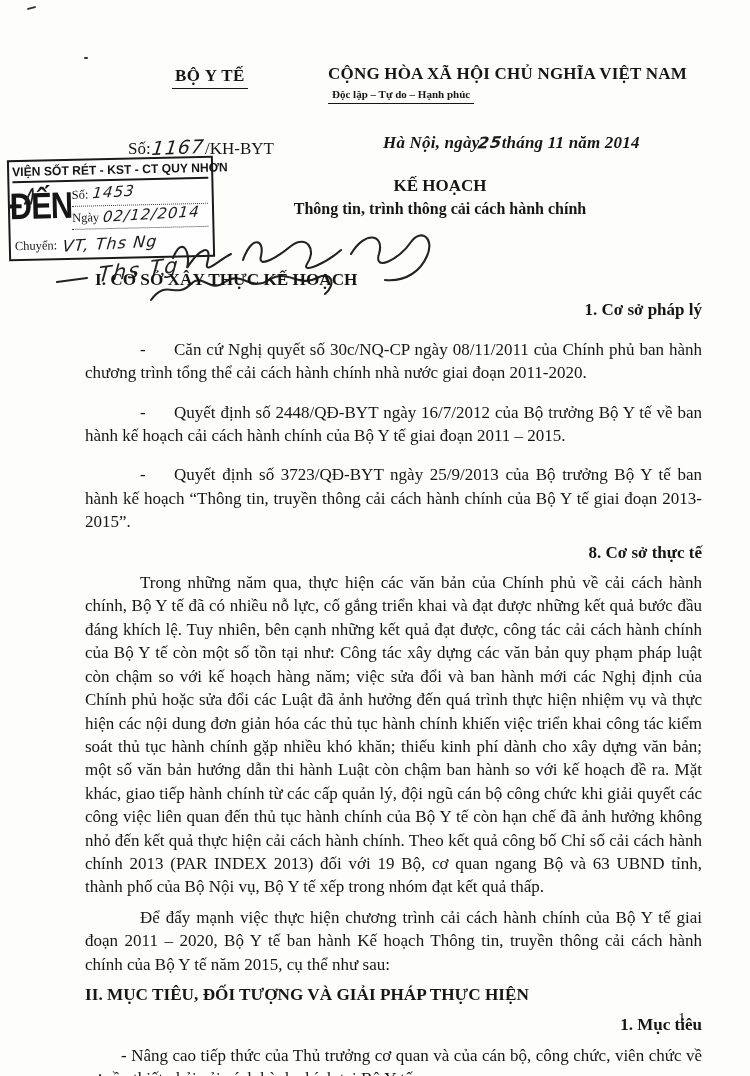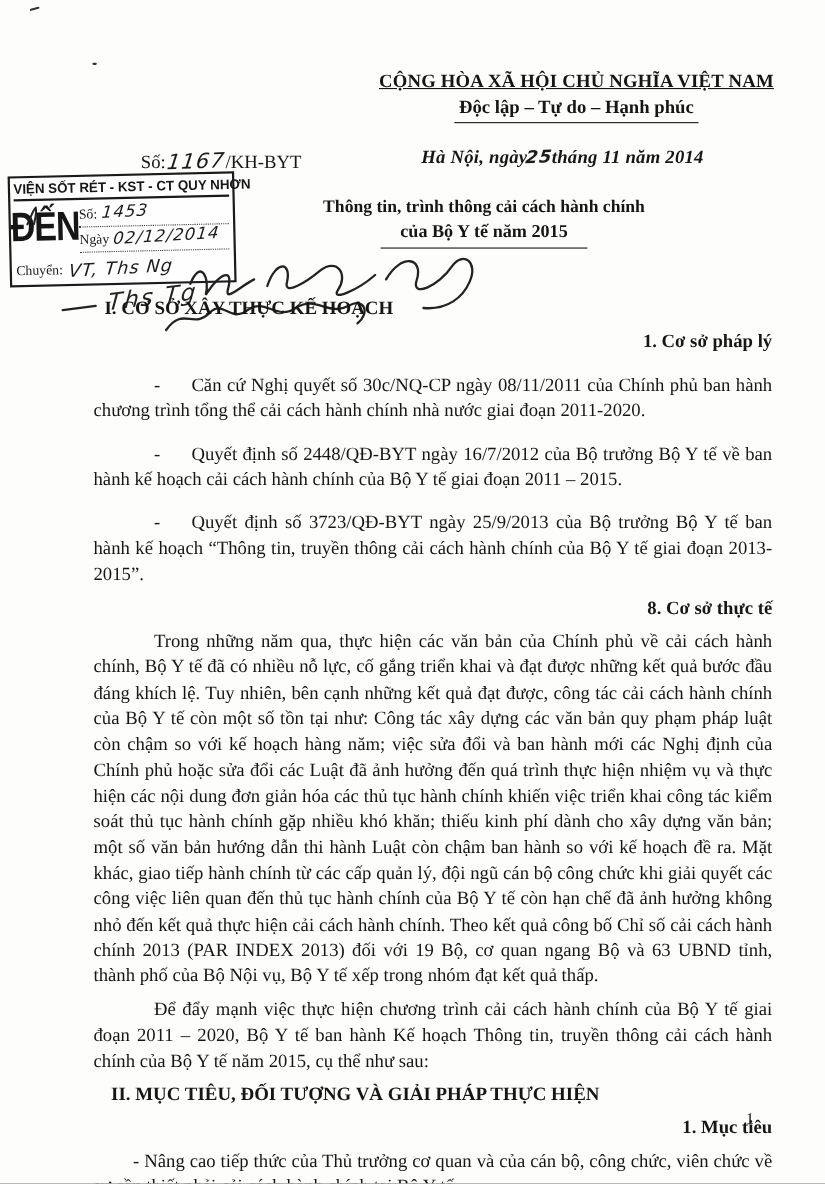--- a/index.html
+++ b/index.html
@@ -12,24 +12,24 @@
     font-family:"Liberation Serif", serif;
     color:#161616;
   }
   
   .agency{
     position:absolute;top:66px;left:95px;width:230px;
     text-align:center;font-weight:bold;font-size:17px;letter-spacing:.5px;
   }
   .agency .u{display:inline-block;border-bottom:1.5px solid #161616;padding:0 3px 2px;}
   .republic{
-    position:absolute;top:64px;left:328px;width:392px;text-align:center;text-decoration:underline;
+    position:absolute;top:64px;left:328px;width:392px;text-align:left;
   }
   .republic .r1{font-weight:bold;font-size:17px;letter-spacing:.2px;}
-  .republic .r2{font-weight:bold;font-size:17px;margin-top:4px;}
+  .republic .r2{font-weight:bold;font-size:11px;margin-top:4px;}
   .republic .r2 .u{display:inline-block;border-bottom:1.6px solid #161616;padding:0 4px 3px;}
   .docno{
     position:absolute;top:136px;left:128px;font-size:17px;
   }
   .dateline{
     position:absolute;top:133px;left:383px;
     font-style:italic;font-weight:600;font-size:17px;letter-spacing:.2px;
   }
   
   .hand{
@@ -105,20 +105,23 @@
   .speck{position:absolute;background:#333;border-radius:1px;}
 </style>
 </head>
 <body>
 
 <div class="page">
 
   <div class="speck" style="top:7px;left:27px;width:9px;height:2px;transform:rotate(-15deg);"></div>
   <div class="speck" style="top:57px;left:84px;width:4px;height:2px;"></div>
 
+  <div class="agency">
+    <span class="u">BỘ Y TẾ</span>
+  </div>
 
   <div class="republic">
     <div class="r1">CỘNG HÒA XÃ HỘI CHỦ NGHĨA VIỆT NAM</div>
     <div class="r2">
       <span class="u">Độc lập – Tự do – Hạnh phúc</span>
     </div>
   </div>
 
   <div class="docno"><span>Số:</span><span class="hand" style="font-size:19px;margin:0 1px;">1167</span><span>/KH-BYT</span></div>
 
@@ -140,24 +143,22 @@
     <div class="stamp-chuyen">
       <span>Chuyển:</span>
         <span class="hand">VT, Ths Ng</span>
     </div>
     <svg class="stamp-check" width="26" height="24" viewBox="0 0 26 24">
       <path d="M3,18 C7,10 9,4 11,3 C12,8 10,14 9,18" stroke="#222" stroke-width="1.8" fill="none" stroke-linecap="round"></path>
     </svg>
   </div>
 
   <div class="doc-title">
+    <div class="t1">KẾ HOẠCH</div>
     <div class="t2">Thông tin, trình thông cải cách hành chính</div>
-    <div class="t3">
-      <span class="u">của Bộ Y tế năm 2015</span>
-    </div>
   </div>
 
   <svg class="scrawl-svg" width="430" height="90" viewBox="0 0 430 90">
     <g stroke="#232323" stroke-width="2.1" fill="none" stroke-linecap="round">
       <path d="M2,62 L32,58"></path>
       <path d="M118,38 C128,14 136,34 132,48 C145,28 158,22 152,44 C150,54 164,40 176,34"></path>
       <path d="M188,40 C196,16 210,18 206,36 C202,50 224,36 236,26 C252,14 262,30 252,44 C246,54 270,44 286,30"></path>
       <path d="M296,34 C310,10 330,14 324,34 C318,52 344,40 356,22 C366,8 380,18 372,36 C366,50 352,62 330,60"></path>
       <path d="M96,80 C112,58 120,80 136,64 C148,52 154,74 170,62 C186,50 196,72 214,60 C232,48 244,68 262,58 C276,50 282,64 270,74"></path>
     </g>
@@ -169,20 +170,20 @@
     <div class="h2">1. Cơ sở pháp lý</div>
 
     <p class="li"><span class="dash">-</span><span>Căn cứ Nghị quyết số 30c/NQ-CP ngày 08/11/2011 của Chính phủ ban hành chương trình tổng thể cải cách hành chính nhà nước giai đoạn 2011-2020.</span></p>
     <p class="li"><span class="dash">-</span><span>Quyết định số 2448/QĐ-BYT ngày 16/7/2012 của Bộ trưởng Bộ Y tế về ban hành kế hoạch cải cách hành chính của Bộ Y tế giai đoạn 2011 – 2015.</span></p>
     <p class="li"><span class="dash">-</span><span>Quyết định số 3723/QĐ-BYT ngày 25/9/2013 của Bộ trưởng Bộ Y tế ban hành kế hoạch “Thông tin, truyền thông cải cách hành chính của Bộ Y tế giai đoạn 2013- 2015”.</span></p>
 
     <div class="h2">8. Cơ sở thực tế</div>
     <p class="para">Trong những năm qua, thực hiện các văn bản của Chính phủ về cải cách hành chính, Bộ Y tế đã có nhiều nỗ lực, cố gắng triển khai và đạt được những kết quả bước đầu đáng khích lệ. Tuy nhiên, bên cạnh những kết quả đạt được, công tác cải cách hành chính của Bộ Y tế còn một số tồn tại như: Công tác xây dựng các văn bản quy phạm pháp luật còn chậm so với kế hoạch hàng năm; việc sửa đổi và ban hành mới các Nghị định của Chính phủ hoặc sửa đổi các Luật đã ảnh hưởng đến quá trình thực hiện nhiệm vụ và thực hiện các nội dung đơn giản hóa các thủ tục hành chính khiến việc triển khai công tác kiểm soát thủ tục hành chính gặp nhiều khó khăn; thiếu kinh phí dành cho xây dựng văn bản; một số văn bản hướng dẫn thi hành Luật còn chậm ban hành so với kế hoạch đề ra. Mặt khác, giao tiếp hành chính từ các cấp quản lý, đội ngũ cán bộ công chức khi giải quyết các công việc liên quan đến thủ tục hành chính của Bộ Y tế còn hạn chế đã ảnh hưởng không nhỏ đến kết quả thực hiện cải cách hành chính. Theo kết quả công bố Chỉ số cải cách hành chính 2013 (PAR INDEX 2013) đối với 19 Bộ, cơ quan ngang Bộ và 63 UBND tỉnh, thành phố của Bộ Nội vụ, Bộ Y tế xếp trong nhóm đạt kết quả thấp.</p>
     <p class="para">Để đẩy mạnh việc thực hiện chương trình cải cách hành chính của Bộ Y tế giai đoạn 2011 – 2020, Bộ Y tế ban hành Kế hoạch Thông tin, truyền thông cải cách hành chính của Bộ Y tế năm 2015, cụ thể như sau:</p>
 
-    <div class="h1" style="margin-left:16px;">II. MỤC TIÊU, ĐỐI TƯỢNG VÀ GIẢI PHÁP THỰC HIỆN</div>
+    <div class="h1" style="margin-left:0;">II. MỤC TIÊU, ĐỐI TƯỢNG VÀ GIẢI PHÁP THỰC HIỆN</div>
     <div class="h2">1. Mục tiêu</div>
     <p class="para-sm">- Nâng cao tiếp thức của Thủ trưởng cơ quan và của cán bộ, công chức, viên chức về sự cần thiết phải cải cách hành chính tại Bộ Y tế.</p>
   </div>
 
   <div class="pageno">1</div>
 
 </div>
 
 </body></html>

